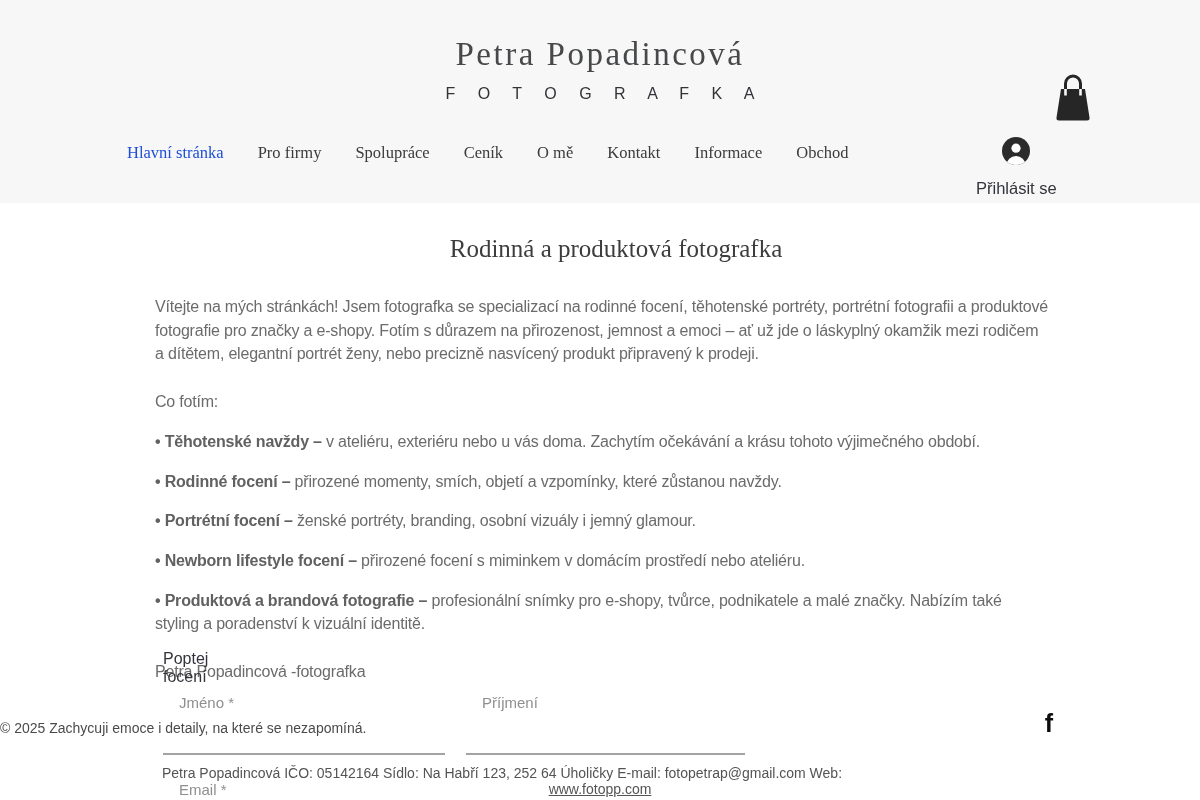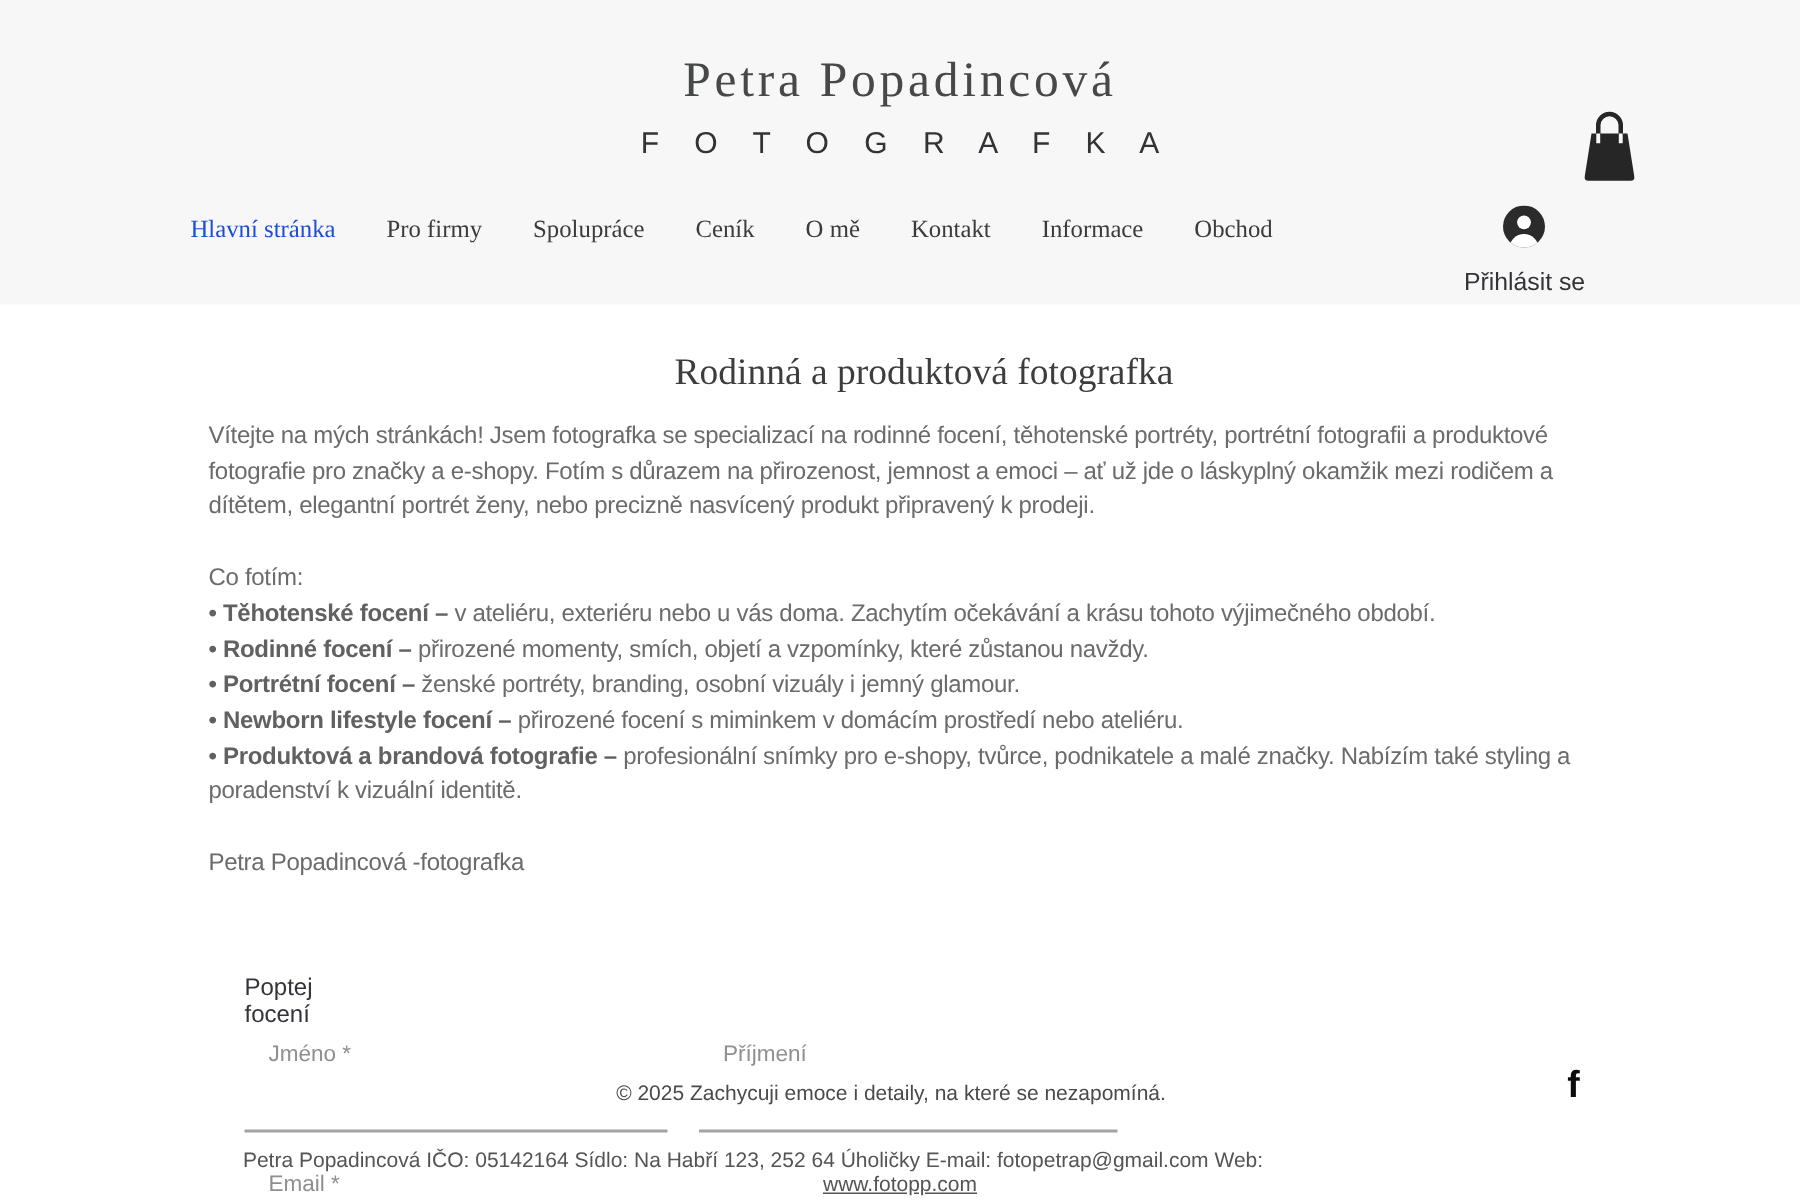--- a/index.html
+++ b/index.html
@@ -23,21 +23,21 @@
   .brand { position: absolute; top: 36px; left: 0; width: 1200px; text-align: center; }
   .site-title {
     font-family: "Liberation Serif", serif;
     font-weight: 400;
     font-size: 33px;
     letter-spacing: 2.5px;
     color: #47484a;
   }
   .site-subtitle {
     margin-top: 12px;
-    font-size: 20px;
+    font-size: 16px;
     letter-spacing: 9px;
     color: #323336;
     padding-left: 9px; 
   }
   .bag-btn {
     position: absolute;
     top: 72px; left: 1052px;
     width: 42px; height: 52px;
     cursor: pointer;
     background: none; border: none;
@@ -78,21 +78,21 @@
   }
   .content {
     position: absolute;
     top: 279px; left: 139px;
     width: 926px;
     font-size: 16px;
     line-height: 23.7px;
     letter-spacing: -0.2px;
     color: #6b6b6b;
   }
-  .content p { margin: 0; }
+  .content p { margin: 16px; }
   .content .gap-above { margin-top: 24px; }
   .lead { font-weight: 700; color: #616161; }
   
   .form-section { position: absolute; top: 0; left: 0; }
   .form-title {
     position: absolute;
     top: 650px; left: 163px;
     font-size: 16px;
     color: #33343a;
   }
@@ -111,21 +111,20 @@
     border-bottom: 2px solid #a3a3a3;
     font-size: 15px;
     color: #4a4a4a;
     outline: none;
   }
   
   .copyright {
     position: absolute;
     top: 720px; left: 0;
     width: 1188px;
-    text-align: center;
     font-size: 14px;
     color: #4a4a4a;
   }
   .contact-info {
     position: absolute;
     top: 765px; left: 0;
     width: 1004px;
     text-align: center;
     font-size: 14px;
     color: #545454;
@@ -200,21 +199,21 @@
 
   </header>
 
   <main>
 
     <h1 class="page-title">Rodinná a produktová fotografka</h1>
 
     <div class="content">
       <p>Vítejte na mých stránkách! Jsem fotografka se specializací na rodinné focení, těhotenské portréty, portrétní fotografii a produktové fotografie pro značky a e-shopy. Fotím s důrazem na přirozenost, jemnost a emoci – ať už jde o láskyplný okamžik mezi rodičem a dítětem, elegantní portrét ženy, nebo precizně nasvícený produkt připravený k prodeji.</p>
       <p class="gap-above">Co fotím:</p>
-      <p><span class="lead">• Těhotenské focení –</span><span> v ateliéru, exteriéru nebo u vás doma. Zachytím očekávání a krásu tohoto výjimečného období.</span></p>
+      <p><span class="lead">• Těhotenské navždy –</span><span> v ateliéru, exteriéru nebo u vás doma. Zachytím očekávání a krásu tohoto výjimečného období.</span></p>
       <p><span class="lead">• Rodinné focení –</span><span> přirozené momenty, smích, objetí a vzpomínky, které zůstanou navždy.</span></p>
       <p><span class="lead">• Portrétní focení –</span><span> ženské portréty, branding, osobní vizuály i jemný glamour.</span></p>
       <p><span class="lead">• Newborn lifestyle focení –</span><span> přirozené focení s miminkem v domácím prostředí nebo ateliéru.</span></p>
       <p><span class="lead">• Produktová a brandová fotografie –</span><span> profesionální snímky pro e-shopy, tvůrce, podnikatele a malé značky. Nabízím také styling a poradenství k vizuální identitě.</span></p>
       <p class="gap-above">Petra Popadincová -fotografka</p>
     </div>
 
     <section class="form-section">
       <div class="form-title">Poptej focení</div>
 

